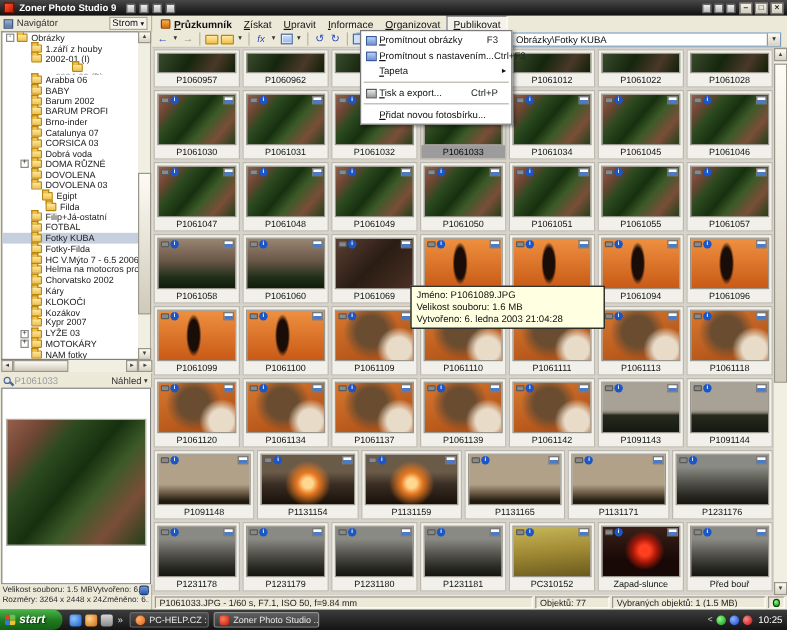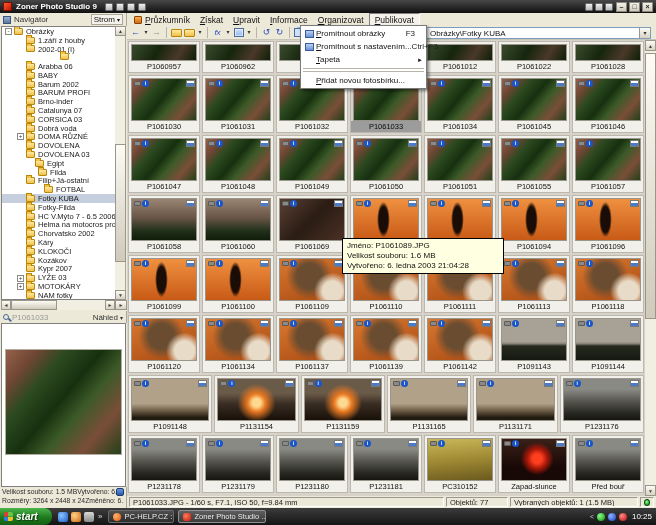--- a/index.html
+++ b/index.html
@@ -53,21 +53,21 @@
 #preview .pv-img{position:absolute;left:3px;top:25px;width:117px;height:106px;border:1px solid #b0aca0}
 #previnfo{position:absolute;left:0;top:487px;width:127px;height:21px;background:#ece9d8;border-right:1px solid #aca899;padding:1px 2px;font-size:6.8px;color:#2a2a2a;z-index:2}
 #previnfo .irow{display:flex;justify-content:space-between;line-height:8.6px;white-space:nowrap;overflow:hidden}
 .info-badge{position:absolute;right:2px;top:1px;width:8px;height:8px;background:linear-gradient(#6a9ae0,#2a56a8);border:1px solid #1a3a78;border-radius:2px}
 
 
 #menubar{position:absolute;left:127px;top:13px;width:529px;height:13px;background:#ece9d8;display:flex;align-items:stretch;padding-left:2px}
 .mi{display:flex;align-items:center;gap:3px;padding:0 5px;font-size:8.5px;color:#111}
 .mi .mlabel{display:block}
 .mlabel::first-letter{text-decoration:underline}
-.mi-first{font-weight:normal}
+.mi-first{font-weight:bold}
 .mi-ico{width:8px;height:8px;background:linear-gradient(#ffb04a,#d06a10);border:1px solid #8a4400;border-radius:1px}
 .mi-active{border:1px solid;border-color:#808080 #fff #fff #808080;background:#f4f2ea}
 #toolbar{position:absolute;left:127px;top:26px;width:529px;height:14px;background:#ece9d8;border-bottom:1px solid #c8c4b8;display:flex;align-items:center;padding:0 3px;gap:2px}
 .ti{min-width:11px;height:11px;display:flex;align-items:center;justify-content:center;font-size:9px;color:#2a4ac0;line-height:11px}
 .ti.dis{color:#9a968a}
 .ti.dd{min-width:6px;font-size:6px;color:#333}
 .tsep{width:1px;height:11px;background:#b8b4a8;margin:0 2px}
 .tfold{width:11px;height:8px;background:linear-gradient(#ffe9a2,#f0c14b);border:1px solid #b8860b;border-radius:1px;position:relative}
 .tgrid{width:10px;height:9px;border:1px solid #4a6aa0;background:linear-gradient(#cfe0f8,#9ab8e8);box-shadow:inset 0 0 0 .5px #fff}
 .tcomp{width:11px;height:9px;background:#cfe0f8;border:1px solid #4a6aa0;box-shadow:2px -2px 0 -1px #9ab8e8}
@@ -273,21 +273,21 @@
       <div class="trow" style="padding-left: 27px;">
         <span class="expsp"></span>
         <span class="fold"></span>
         <span class="tlabel">Filda</span>
       </div>
       <div class="trow" style="padding-left: 15px;">
         <span class="expsp"></span>
         <span class="fold"></span>
         <span class="tlabel">Filip+Já-ostatní</span>
       </div>
-      <div class="trow" style="padding-left: 33px;">
+      <div class="trow" style="padding-left: 15px;">
         <span class="expsp"></span>
         <span class="fold"></span>
         <span class="tlabel">FOTBAL</span>
       </div>
       <div class="trow tsel" style="padding-left: 15px;">
         <span class="expsp"></span>
         <span class="fold"></span>
         <span class="tlabel">Fotky KUBA</span>
       </div>
       <div class="trow" style="padding-left: 15px;">
@@ -894,20 +894,27 @@
         </span>
         <span class="mlabel2">Promítnout s nastavením...</span>
         <span class="msc">Ctrl+F3</span>
       </div>
       <div class="mprow">
         <span class="mp-ico"></span>
         <span class="mlabel2">Tapeta</span>
         <span class="msub">►</span>
       </div>
       <div class="msep"></div>
+      <div class="mprow">
+        <span class="mp-ico">
+          <span class="mpi print"></span>
+        </span>
+        <span class="mlabel2">Tisk a export...</span>
+        <span class="msc">Ctrl+P</span>
+      </div>
       <div class="msep"></div>
       <div class="mprow">
         <span class="mp-ico"></span>
         <span class="mlabel2">Přidat novou fotosbírku...</span>
       </div>
     </div>
 
   <div id="tooltip">
       <div class="tline">Jméno: P1061089.JPG</div>
       <div class="tline">Velikost souboru: 1.6 MB</div>

